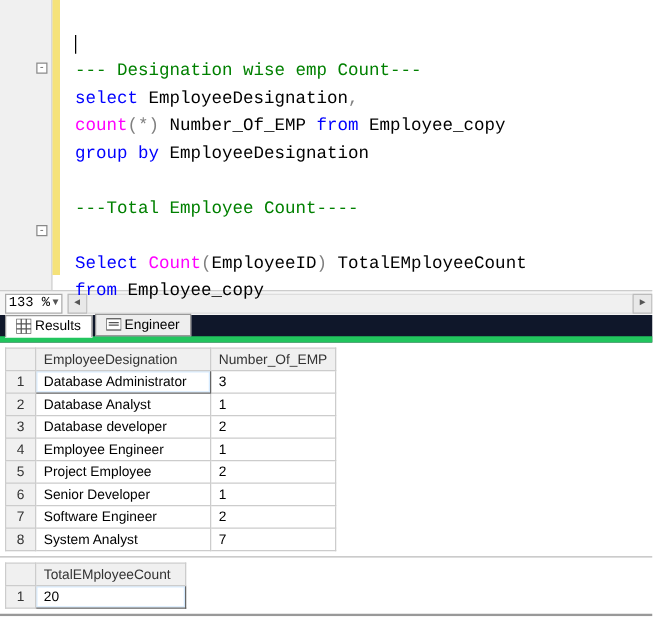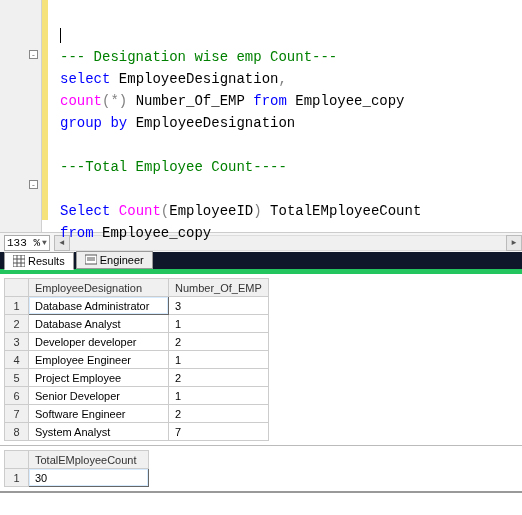--- a/index.html
+++ b/index.html
@@ -235,21 +235,21 @@
             <td class="selected">Database Administrator</td>
             <td>3</td>
           </tr>
       <tr>
             <td class="rownum">2</td>
             <td>Database Analyst</td>
             <td>1</td>
           </tr>
       <tr>
             <td class="rownum">3</td>
-            <td>Developer developer</td>
+            <td>Database developer</td>
             <td>2</td>
           </tr>
       <tr>
             <td class="rownum">4</td>
             <td>Employee Engineer</td>
             <td>1</td>
           </tr>
       <tr>
             <td class="rownum">5</td>
             <td>Project Employee</td>
@@ -276,19 +276,19 @@
 
   <div class="grid-wrap" style="border-top:1px solid #bbb;">
     <table class="grid">
       <tbody>
           <tr>
         <th class="corner"></th>
         <th class="colhead" style="width:120px">TotalEMployeeCount</th>
       </tr>
       <tr>
             <td class="rownum">1</td>
-            <td class="selected">30</td>
+            <td class="selected">20</td>
           </tr>
     </tbody>
       </table>
   </div>
   <div class="bottom-border"></div>
 </div>
 
 </body></html>

